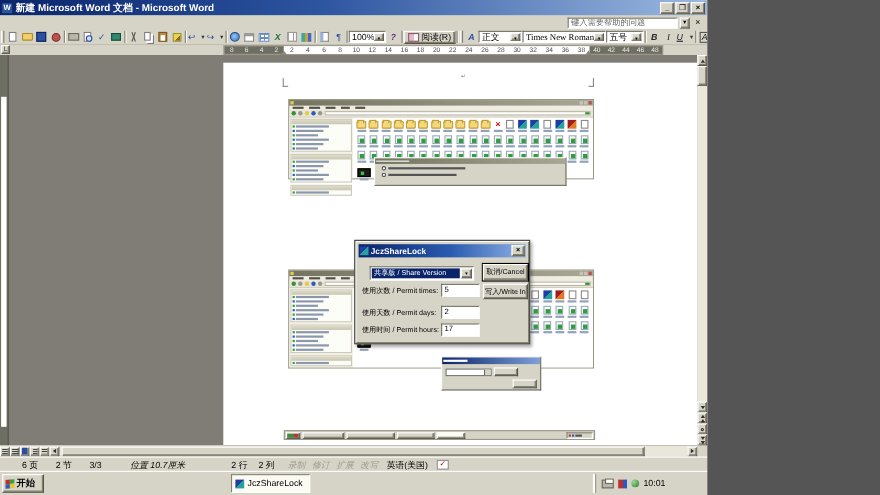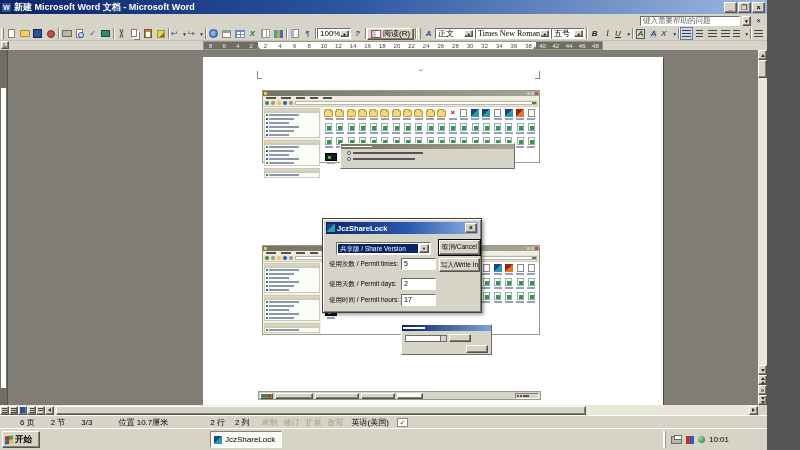--- a/index.html
+++ b/index.html
@@ -2,21 +2,21 @@
 <html><head>
 <meta charset="utf-8">
 <style>
   :root{
     --face:#d6d3c7; --face-hi:#fff; --face-sh:#85826f; --face-dk:#55534a;
     --navy:#0a246a; --docbg:#7f7d75;
   }
   *{margin:0;padding:0;box-sizing:border-box;}
   html,body{background:#555;}
   body{font-family:"Liberation Sans","DejaVu Sans",sans-serif;}
-  .screen{position:relative;width:767px;height:450px;overflow:hidden;background:var(--face);font-family:"Liberation Sans","DejaVu Sans",sans-serif;}
+  .screen{position:relative;width:643px;height:450px;overflow:hidden;background:var(--face);font-family:"Liberation Sans","DejaVu Sans",sans-serif;}
 
   
   .raised{background:var(--face);border:1px solid;border-color:var(--face-hi) var(--face-dk) var(--face-dk) var(--face-hi);box-shadow:inset -1px -1px 0 var(--face-sh);}
   .sunken{background:var(--face);border:1px solid;border-color:var(--face-sh) var(--face-hi) var(--face-hi) var(--face-sh);}
   .field{background:#fff;border:1px solid;border-color:#6f6e62 var(--face-hi) var(--face-hi) #6f6e62;}
 
   
   .titlebar{position:absolute;top:0;left:0;right:0;height:14px;background:linear-gradient(90deg,#0a246a 0%,#2c55a0 45%,#9db9e0 100%);display:flex;align-items:center;padding:0 2px;gap:3px;}
   .appicon{width:9px;height:9px;background:#2b579a;color:#fff;font-size:7px;font-weight:bold;line-height:9px;text-align:center;flex:none;}
   .titlebar .title{color:#fff;font-size:9px;font-weight:bold;white-space:nowrap;overflow:hidden;flex:1;}
@@ -179,21 +179,21 @@
   .harrow{width:9px;height:9px;flex:none;display:flex;align-items:center;justify-content:center;}
   .tri.left{border-top:2px solid transparent;border-bottom:2px solid transparent;border-right:3px solid #333;border-left:none;}
   .tri.right{border-top:2px solid transparent;border-bottom:2px solid transparent;border-left:3px solid #333;border-right:none;}
   .htrack{flex:1;height:9px;position:relative;}
   .hthumb{position:absolute;left:2px;top:0;width:530px;height:9px;}
   .corner{position:absolute;right:0;top:405px;width:9px;height:10px;background:var(--face);}
 
   
   .statusbar{position:absolute;top:415px;left:0;right:0;height:13px;background:var(--face);border-top:1px solid #fff;display:flex;align-items:center;font-size:8px;color:#000;padding-left:20px;white-space:nowrap;}
   .statusbar .s{flex:none;}
-  .dim{color:#a09d90;}
+  .dim{color:#a09d90;font-style:italic;}
   .spellbook{width:11px;height:9px;background:#fff;border:1px solid #888;color:#c00;font-size:7px;line-height:8px;text-align:center;font-weight:bold;flex:none;}
 
   
   .taskbar{position:absolute;top:428px;left:0;right:0;height:22px;background:var(--face);border-top:1px solid #fff;display:flex;align-items:center;gap:3px;padding:0 2px;}
   .start{width:38px;height:17px;display:flex;align-items:center;gap:2px;font-size:8.5px;font-weight:bold;padding:0 2px;flex:none;}
   .flag{width:8px;height:8px;display:grid;grid-template-columns:4px 4px;grid-template-rows:4px 4px;transform:skewY(-6deg);flex:none;}
   .flag i{display:block;} .f1{background:#c0302a;} .f2{background:#3a9e3a;} .f3{background:#2a5bc0;} .f4{background:#e8c42a;}
   .task{height:17px;display:flex;align-items:center;gap:3px;font-size:8px;padding:0 3px;overflow:hidden;white-space:nowrap;flex:none;}
   .task.active{background:#fbfaf3;border-color:var(--face-sh) var(--face-hi) var(--face-hi) var(--face-sh);box-shadow:none;}
   .tk-folder{width:9px;height:7px;background:#f5d87a;border:1px solid #c09c38;flex:none;}
@@ -1216,21 +1216,21 @@
     <span class="harrow raised">
         <span class="tri right"></span>
       </span>
   </div>
   <div class="corner"></div>
 
   <div class="statusbar">
     <span class="s">6 页</span>
     <span class="s" style="margin-left:16px;">2 节</span>
     <span class="s" style="margin-left:16px;">3/3</span>
-    <span class="s" style="margin-left:26px;">位置 10.7厘米</span>
+    <span class="s" style="margin-left:26px;font-style:italic;">位置 10.7厘米</span>
     <span class="s" style="margin-left:42px;">2 行</span>
     <span class="s" style="margin-left:10px;">2 列</span>
     <span id="statusModes" style="display:flex;gap:6px;margin-left:12px;">
         <span class="s dim">录制</span>
         <span class="s dim">修订</span>
         <span class="s dim">扩展</span>
         <span class="s dim">改写</span>
       </span>
     <span class="s" style="margin-left:8px;">英语(美国)</span>
     <span class="spellbook" style="margin-left:8px;">✓</span>

